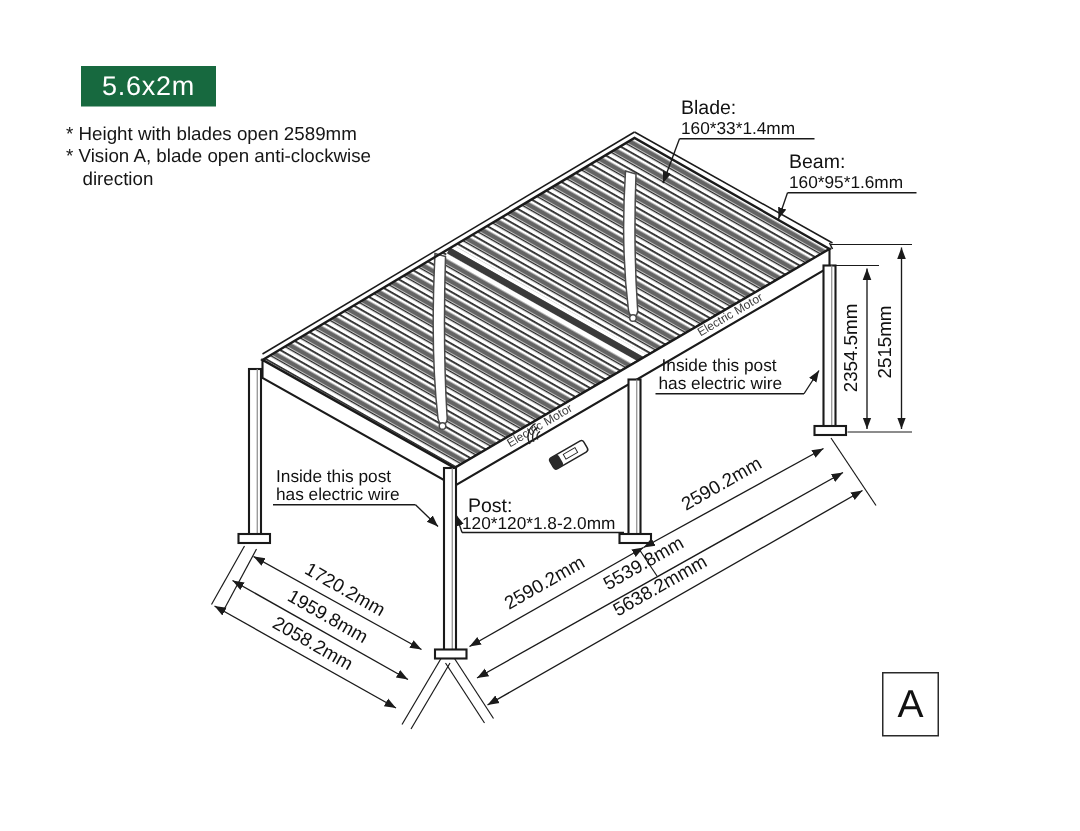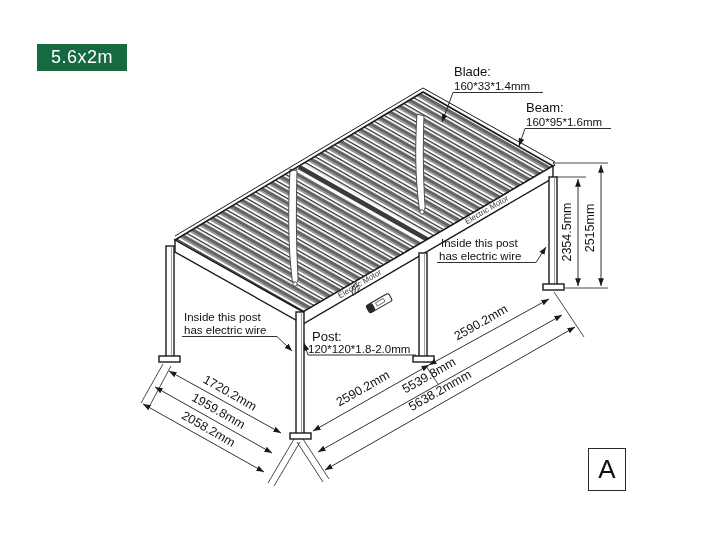--- a/index.html
+++ b/index.html
@@ -1,19 +1,19 @@
 <!DOCTYPE html>
 <html><head>
 <meta charset="utf-8">
 <style>
   html,body{margin:0;padding:0;background:#fff;}
   #stage{position:relative;width:720px;height:554px;background:#fff;overflow:hidden;
          font-family:"Liberation Sans",sans-serif;color:#1a1a1a;}
   #stage svg{position:absolute;left:0;top:0;}
-  .badge{position:absolute;left:37px;top:44px;width:90px;height:27px;background:#17693f;
+  .badge{position:absolute;left:54px;top:44px;width:90px;height:27px;background:#17693f;
          color:#fff;font-size:18px;line-height:27px;text-align:center;letter-spacing:.5px;}
   .notes{position:absolute;left:44px;top:82px;font-size:12.5px;line-height:15px;color:#161616;}
   .notes .indent{padding-left:11px;}
   .viewbox{position:absolute;left:588px;top:448px;width:36px;height:41px;border:1.6px solid #2a2a2a;
            display:flex;align-items:center;justify-content:center;font-size:26px;color:#111;}
   text{font-family:"Liberation Sans",sans-serif;fill:#111;}
   .dimtxt{font-size:12.5px;text-anchor:middle;}
   .ctitle{font-size:13px;}
   .cspec{font-size:11.5px;}
   .wire{font-size:11.5px;}
@@ -24,20 +24,25 @@
   .struct{stroke:#1a1a1a;stroke-width:1.4;fill:#fff;}
   .thin{stroke:#1a1a1a;stroke-width:1;fill:none;}
 </style>
 </head>
 <body>
 
 <div id="stage">
 
   <div class="badge">5.6x2m</div>
 
+  <div class="notes">
+    <div>* Height with blades open 2589mm</div>
+    <div>* Vision A, blade open anti-clockwise</div>
+    <div class="indent">direction</div>
+  </div>
 
   <svg width="720" height="554" viewBox="0 0 720 554">
     <defs>
       <marker id="arrow" viewBox="0 0 10 10" refX="8.5" refY="5" markerWidth="10" markerHeight="10" orient="auto-start-reverse" markerUnits="strokeWidth">
         <path d="M0,1.8 L8.5,5 L0,8.2 Z" fill="#1a1a1a"></path>
       </marker>
       <pattern id="blades" width="10" height="10" patternUnits="userSpaceOnUse" patternTransform="rotate(29.6)">
         <rect width="10" height="10" fill="#ffffff"></rect>
         <rect y="0" width="10" height="1.2" fill="#262626"></rect>
         <rect y="3" width="10" height="3.2" fill="#646464"></rect>

